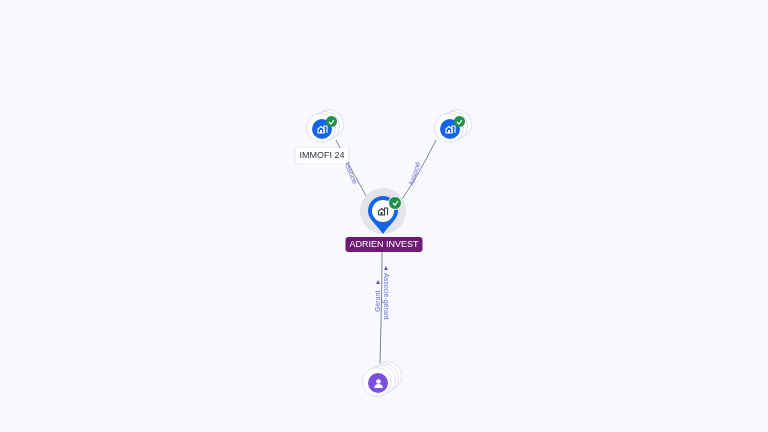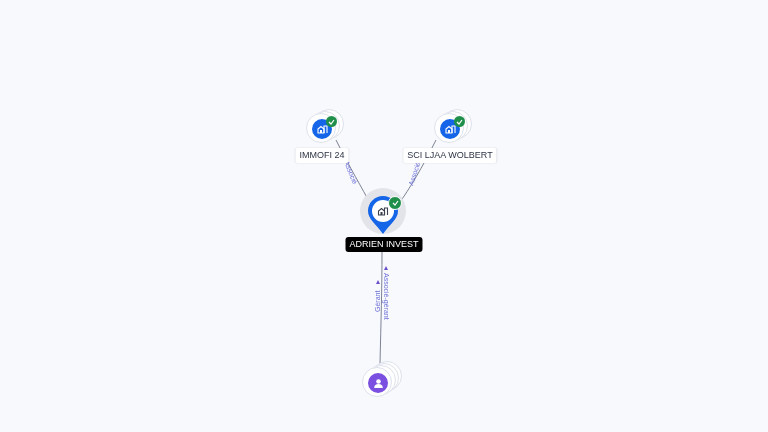--- a/index.html
+++ b/index.html
@@ -65,21 +65,21 @@
       color: #2e3445;
       font-size: 9px;
       padding: 2px 4px;
       border-radius: 2px;
       white-space: nowrap;
       box-shadow: 0 0 2px rgba(0,0,0,0.12);
       transform: translateX(-50%);
       line-height: 11px;
     }
     .node-label.main {
-      background: #000000;
+      background: #701a75;
       color: #ffffff;
       box-shadow: none;
       border-radius: 3px;
     }
 
     .halo {
       position: absolute;
       width: 46px; height: 46px;
       border-radius: 50%;
       background: #e2e4ea;
@@ -137,21 +137,20 @@
         <path d="M7,9 V2 H10 V9" fill="none" stroke="#fff" stroke-width="1.1"></path>
         <rect x="3" y="6" width="2" height="3" fill="#fff"></rect>
       </svg>
     </div>
     <div class="check-badge" style="left:20px; top:6px;">
       <svg width="7" height="6" viewBox="0 0 7 6">
           <path d="M1,3 L3,5 L6,1" stroke="#fff" stroke-width="1.2" fill="none"></path>
         </svg>
     </div>
   </div>
-  <div class="node-label" style="left:450px; top:148px;">SCI LJAA WOLBERT</div>
 
   <div class="node" style="left:360px; top:188px;">
     <div class="halo" style="left:0px; top:0px;"></div>
     <svg class="pin" style="left:7px; top:7px;" width="32" height="40" viewBox="0 0 32 40">
       <path d="M16,1 C7.7,1 1,7.7 1,16 C1,24 9,29 16,39 C23,29 31,24 31,16 C31,7.7 24.3,1 16,1 Z" fill="#1565e8"></path>
       <circle cx="16" cy="16" r="11" fill="#ffffff"></circle>
       <g transform="translate(10.5,11)">
         <path d="M1,9 V5 L4,2.5 L7,5 V9 Z" fill="none" stroke="#3a3f4c" stroke-width="1.1"></path>
         <path d="M7,9 V2 H10 V9" fill="none" stroke="#3a3f4c" stroke-width="1.1"></path>
         <rect x="3" y="6" width="2" height="3" fill="#3a3f4c"></rect>

